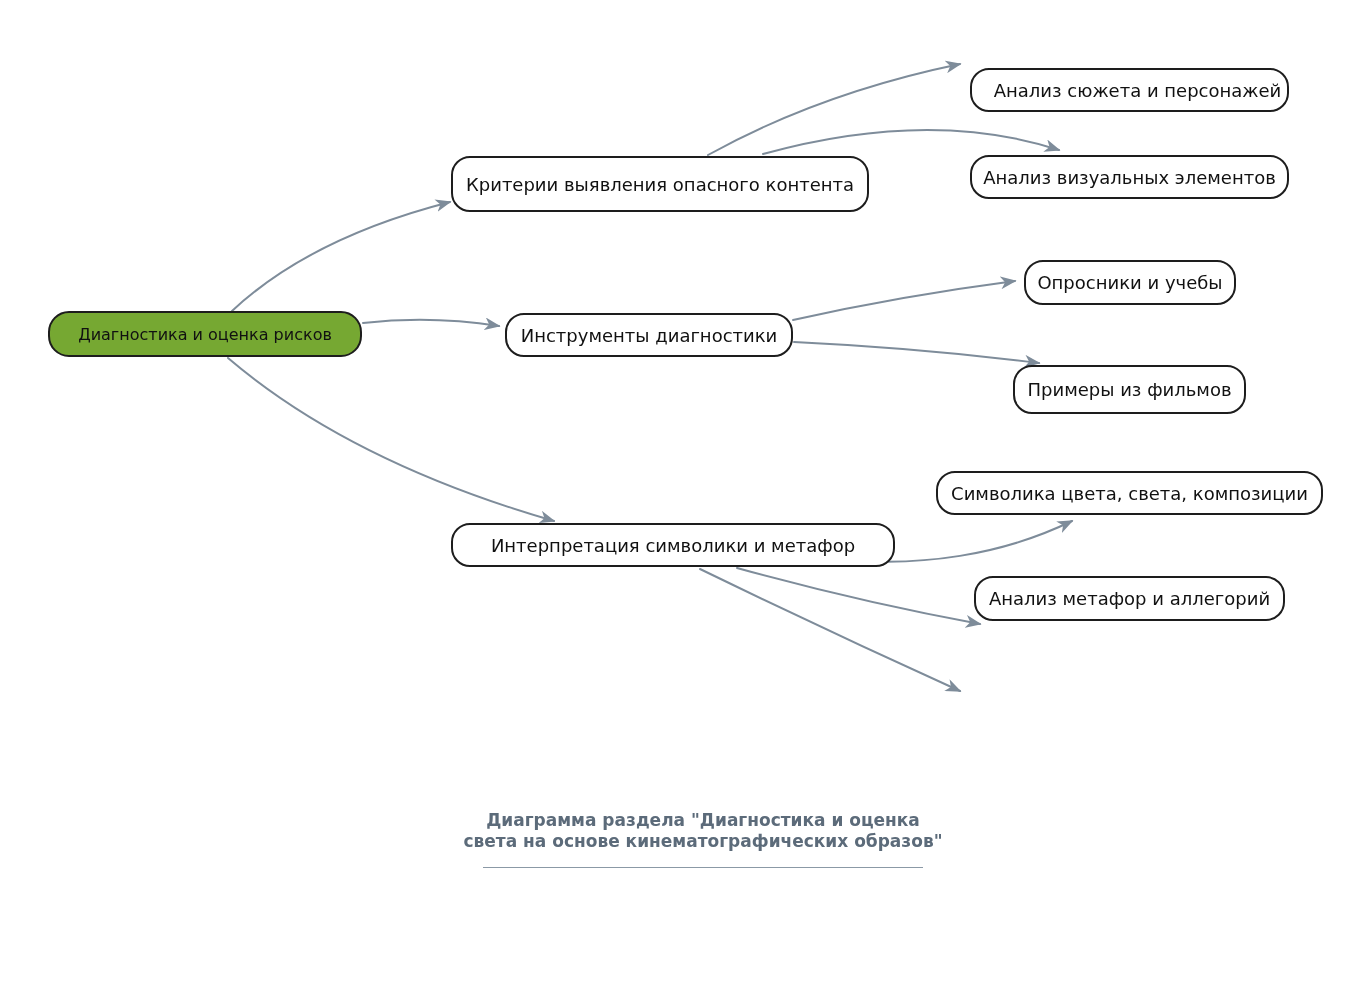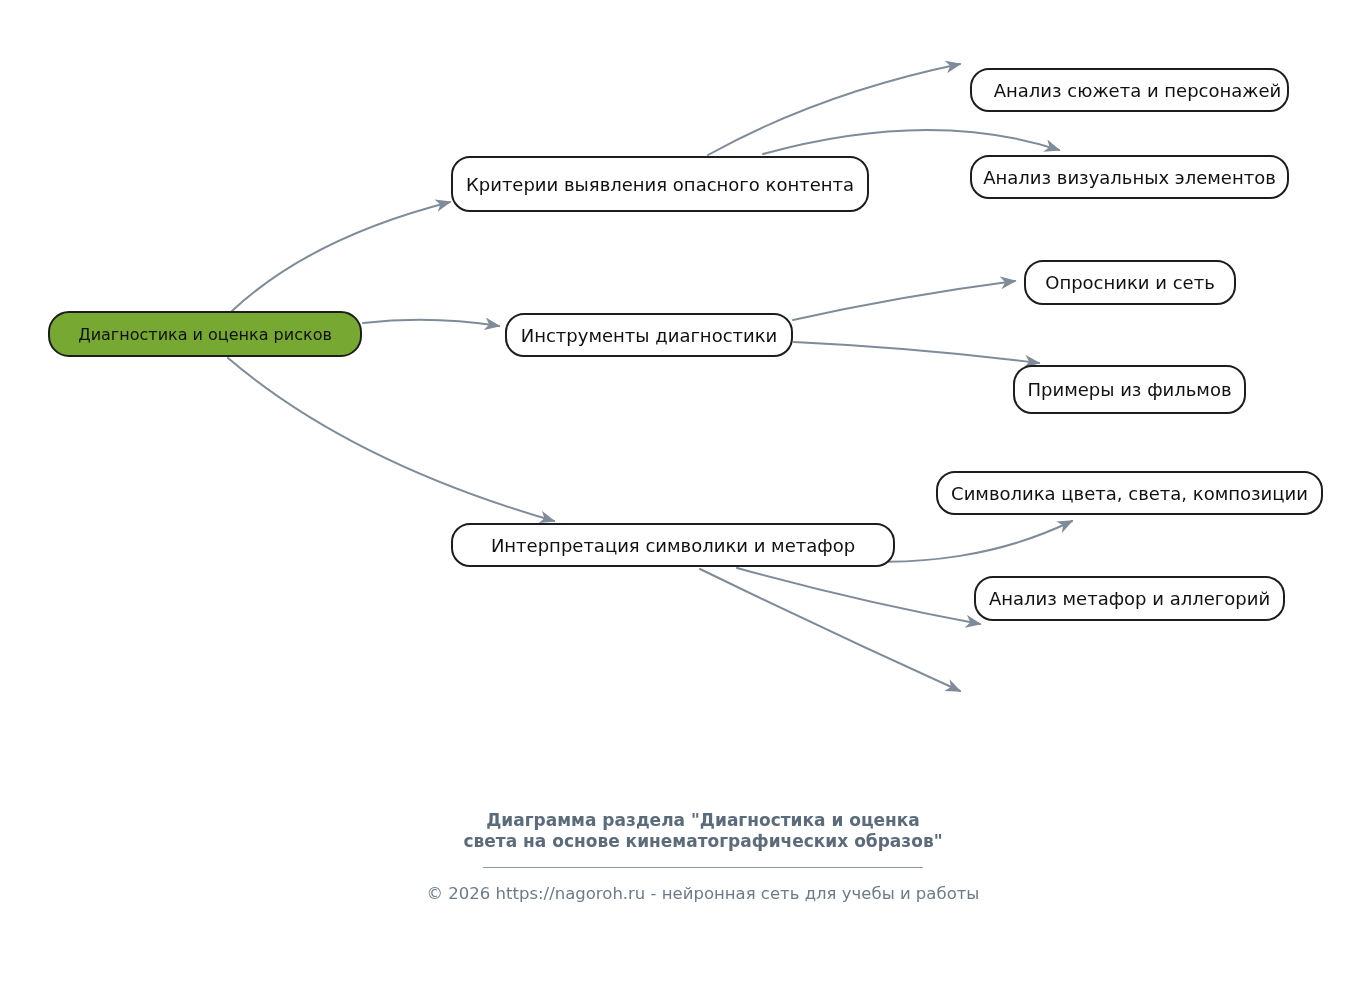--- a/index.html
+++ b/index.html
@@ -109,27 +109,26 @@
   </svg>
 
   <div id="n-root" class="node root">Диагностика и оценка рисков</div>
 
   <div id="n-b0" class="node">Критерии выявления опасного контента</div>
   <div id="n-b1" class="node">Инструменты диагностики</div>
   <div id="n-b2" class="node">Интерпретация символики и метафор</div>
 
   <div id="n-l0-0" class="node">Анализ сюжета и персонажей</div>
   <div id="n-l0-1" class="node">Анализ визуальных элементов</div>
-  <div id="n-l1-0" class="node">Опросники и сеть</div>
+  <div id="n-l1-0" class="node">Опросники и учебы</div>
   <div id="n-l1-1" class="node">Примеры из фильмов</div>
   <div id="n-l2-0" class="node">Символика цвета, света, композиции</div>
   <div id="n-l2-1" class="node">Анализ метафор и аллегорий</div>
 
   <div class="footer">
     <div class="footer-title">
       <div>Диаграмма раздела "Диагностика и оценка</div>
       <div>света на основе кинематографических образов"</div>
     </div>
     <hr class="footer-divider">
-    <div class="footer-copy">© 2026 https://nagoroh.ru - нейронная сеть для учебы и работы</div>
   </div>
 
 </div>
 
 </body></html>

